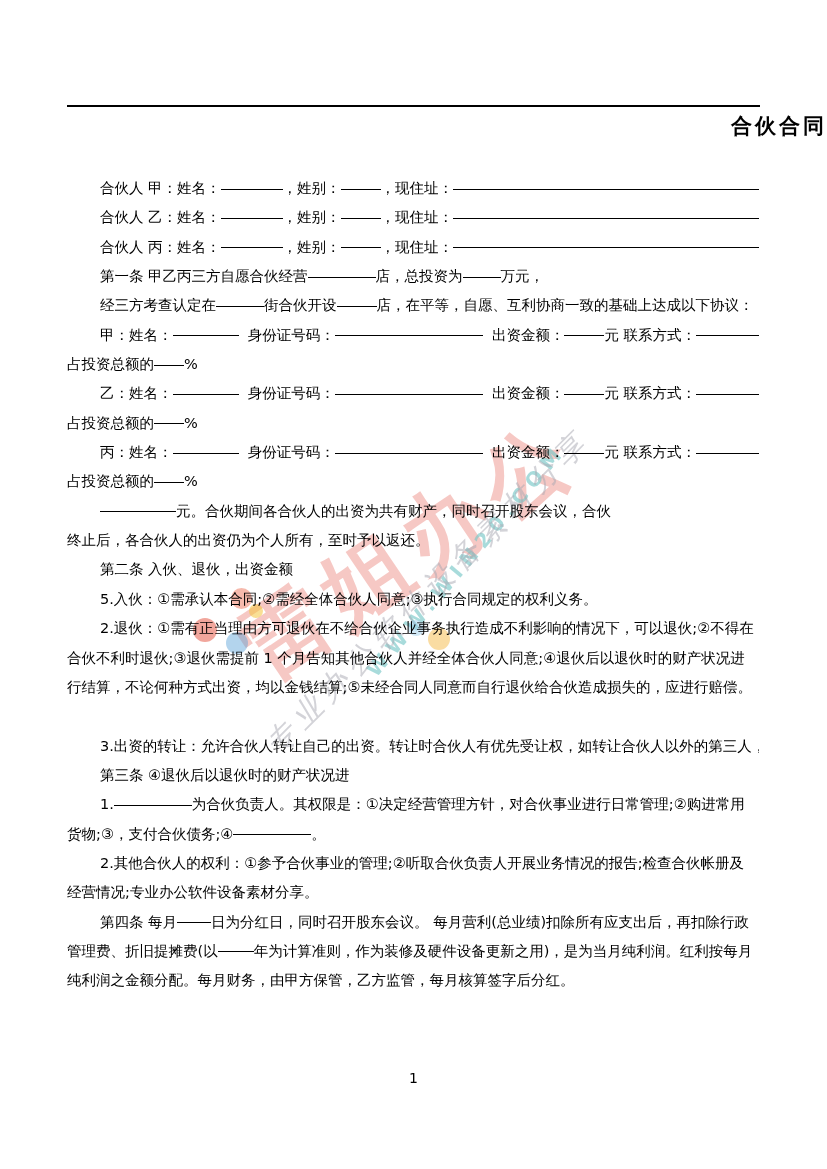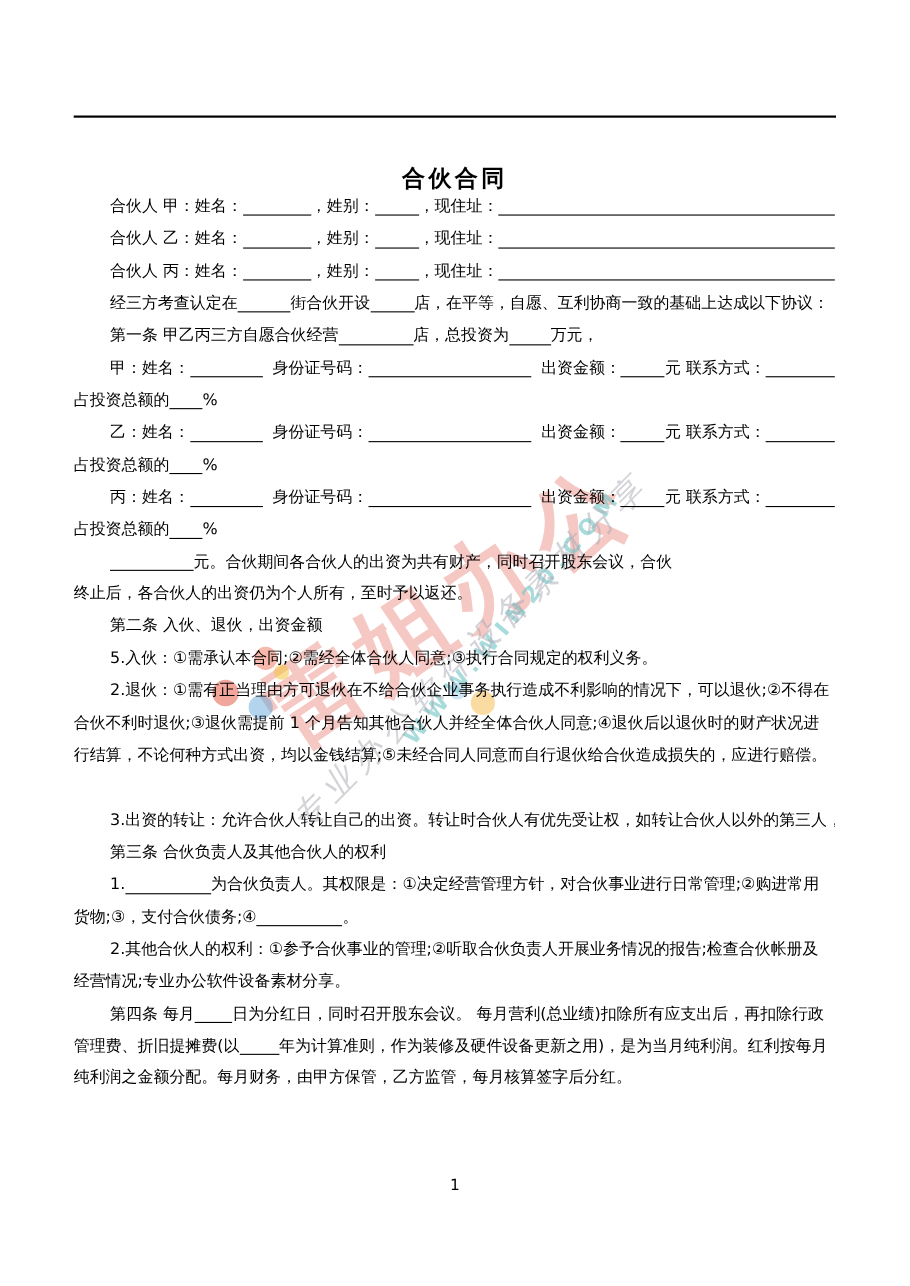--- a/index.html
+++ b/index.html
@@ -42,36 +42,36 @@
   .dot-lblue{left:408px;top:620px;width:16px;height:16px;background:rgba(150,205,235,0.45);}
   
   .top-rule{
     position:absolute;z-index:1;
     left:67px;right:67px;top:105px;
     border-top:2px solid #000;
   }
   .doc-title{
     position:absolute;z-index:1;
     left:0;right:0;top:112px;
-    text-align:center;
-    font-size:21px;font-weight:bold;letter-spacing:3px;margin-top:36px;
+    text-align:right;
+    font-size:21px;font-weight:bold;letter-spacing:3px;
   }
   .page-number{
     position:absolute;z-index:1;
     left:0;right:0;top:1070px;
     text-align:center;font-size:14px;
   }
   
   .doc-body{
     position:absolute;z-index:1;
     left:67px;right:68px;top:174px;
     font-size:14.5px;
   }
   .line{
-    display:flex;align-items:center;
+    display:flex;align-items:flex-start;
     height:29.35px;line-height:29.35px;
     white-space:pre;overflow:hidden;
   }
   .line.indent{padding-left:33px;}
   .run{flex:0 0 auto;}
   .blank{
     flex:0 0 auto;
     display:inline-block;
     height:1em;
     border-bottom:1px solid #000;
@@ -93,38 +93,38 @@
   <div class="wm-dot dot-yellow2"></div>
   <div class="wm-dot dot-lblue"></div>
 
   <div class="top-rule"></div>
   <div class="doc-title">合伙合同</div>
 
   <div class="doc-body" id="doc-body">
       <div class="line indent"><span class="run">合伙人 甲：姓名：</span><span class="blank" style="width: 62px;"></span><span class="run">，姓别：</span><span class="blank" style="width: 40px;"></span><span class="run">，现住址：</span><span class="blank fill"></span></div>
       <div class="line indent"><span class="run">合伙人 乙：姓名：</span><span class="blank" style="width: 62px;"></span><span class="run">，姓别：</span><span class="blank" style="width: 40px;"></span><span class="run">，现住址：</span><span class="blank fill"></span></div>
       <div class="line indent"><span class="run">合伙人 丙：姓名：</span><span class="blank" style="width: 62px;"></span><span class="run">，姓别：</span><span class="blank" style="width: 40px;"></span><span class="run">，现住址：</span><span class="blank fill"></span></div>
+      <div class="line indent"><span class="run">第一条 甲乙丙三方自愿合伙经营</span><span class="blank" style="width: 68px;"></span><span class="run">店，总投资为</span><span class="blank" style="width: 38px;"></span><span class="run">万元，</span></div>
       <div class="line indent"><span class="run">经三方考查认定在</span><span class="blank" style="width: 48px;"></span><span class="run">街合伙开设</span><span class="blank" style="width: 40px;"></span><span class="run">店，在平等，自愿、互利协商一致的基础上达成以下协议：</span></div>
-      <div class="line indent"><span class="run">第一条 甲乙丙三方自愿合伙经营</span><span class="blank" style="width: 68px;"></span><span class="run">店，总投资为</span><span class="blank" style="width: 38px;"></span><span class="run">万元，</span></div>
       <div class="line indent"><span class="run">甲：姓名：</span><span class="blank" style="width: 66px;"></span><span class="run">  身份证号码：</span><span class="blank" style="width: 148px;"></span><span class="run">  出资金额：</span><span class="blank" style="width: 40px;"></span><span class="run">元 联系方式：</span><span class="blank fill"></span></div>
       <div class="line"><span class="run">占投资总额的</span><span class="blank" style="width: 30px;"></span><span class="run">%</span></div>
       <div class="line indent"><span class="run">乙：姓名：</span><span class="blank" style="width: 66px;"></span><span class="run">  身份证号码：</span><span class="blank" style="width: 148px;"></span><span class="run">  出资金额：</span><span class="blank" style="width: 40px;"></span><span class="run">元 联系方式：</span><span class="blank fill"></span></div>
       <div class="line"><span class="run">占投资总额的</span><span class="blank" style="width: 30px;"></span><span class="run">%</span></div>
       <div class="line indent"><span class="run">丙：姓名：</span><span class="blank" style="width: 66px;"></span><span class="run">  身份证号码：</span><span class="blank" style="width: 148px;"></span><span class="run">  出资金额：</span><span class="blank" style="width: 40px;"></span><span class="run">元 联系方式：</span><span class="blank fill"></span></div>
       <div class="line"><span class="run">占投资总额的</span><span class="blank" style="width: 30px;"></span><span class="run">%</span></div>
       <div class="line indent"><span class="blank" style="width: 76px;"></span><span class="run">元。合伙期间各合伙人的出资为共有财产，同时召开股东会议，合伙</span></div>
       <div class="line"><span class="run">终止后，各合伙人的出资仍为个人所有，至时予以返还。</span></div>
       <div class="line indent"><span class="run">第二条 入伙、退伙，出资金额</span></div>
       <div class="line indent"><span class="run">5.入伙：①需承认本合同;②需经全体合伙人同意;③执行合同规定的权利义务。</span></div>
       <div class="line indent"><span class="run">2.退伙：①需有正当理由方可退伙在不给合伙企业事务执行造成不利影响的情况下，可以退伙;②不得在</span></div>
       <div class="line"><span class="run">合伙不利时退伙;③退伙需提前 1 个月告知其他合伙人并经全体合伙人同意;④退伙后以退伙时的财产状况进</span></div>
       <div class="line"><span class="run">行结算，不论何种方式出资，均以金钱结算;⑤未经合同人同意而自行退伙给合伙造成损失的，应进行赔偿。</span></div>
       <div class="line"></div>
       <div class="line indent"><span class="run">3.出资的转让：允许合伙人转让自己的出资。转让时合伙人有优先受让权，如转让合伙人以外的第三人，</span></div>
-      <div class="line indent"><span class="run">第三条 合伙负责人及其他合伙人的权利</span></div>
+      <div class="line indent"><span class="run">第三条 ④退伙后以退伙时的财产状况进</span></div>
       <div class="line indent"><span class="run">1.</span><span class="blank" style="width: 78px;"></span><span class="run">为合伙负责人。其权限是：①决定经营管理方针，对合伙事业进行日常管理;②购进常用</span></div>
       <div class="line"><span class="run">货物;③，支付合伙债务;④</span><span class="blank" style="width: 78px;"></span><span class="run">。</span></div>
       <div class="line indent"><span class="run">2.其他合伙人的权利：①参予合伙事业的管理;②听取合伙负责人开展业务情况的报告;检查合伙帐册及</span></div>
       <div class="line"><span class="run">经营情况;专业办公软件设备素材分享。</span></div>
       <div class="line indent"><span class="run">第四条 每月</span><span class="blank" style="width: 34px;"></span><span class="run">日为分红日，同时召开股东会议。 每月营利(总业绩)扣除所有应支出后，再扣除行政</span></div>
       <div class="line"><span class="run">管理费、折旧提摊费(以</span><span class="blank" style="width: 36px;"></span><span class="run">年为计算准则，作为装修及硬件设备更新之用)，是为当月纯利润。红利按每月</span></div>
       <div class="line"><span class="run">纯利润之金额分配。每月财务，由甲方保管，乙方监管，每月核算签字后分红。</span></div>
     </div>
 
   <div class="page-number">1</div>

